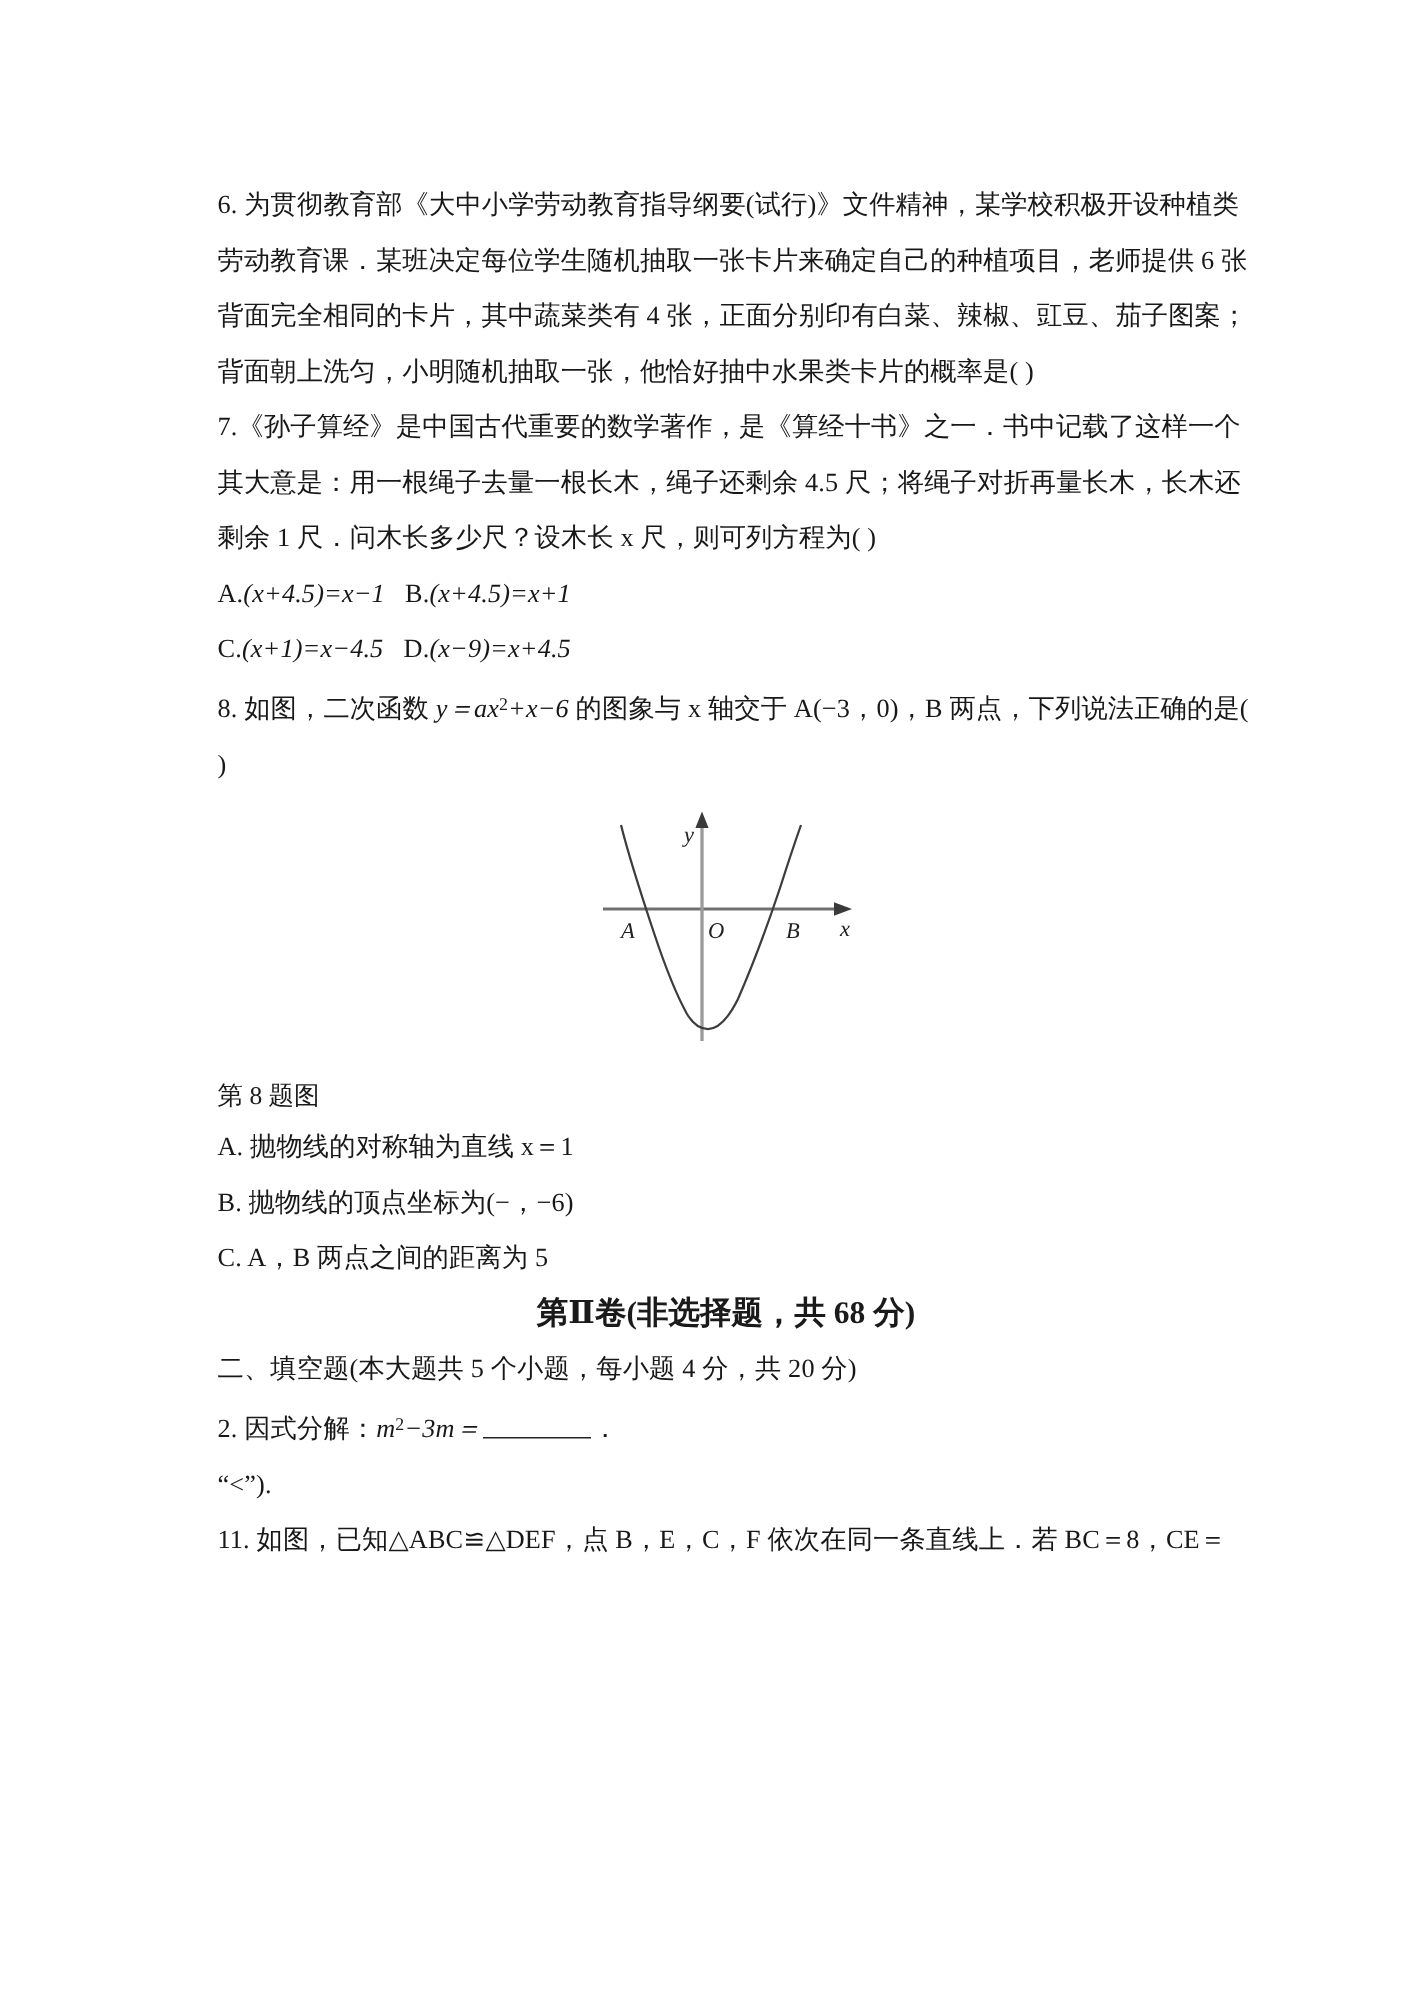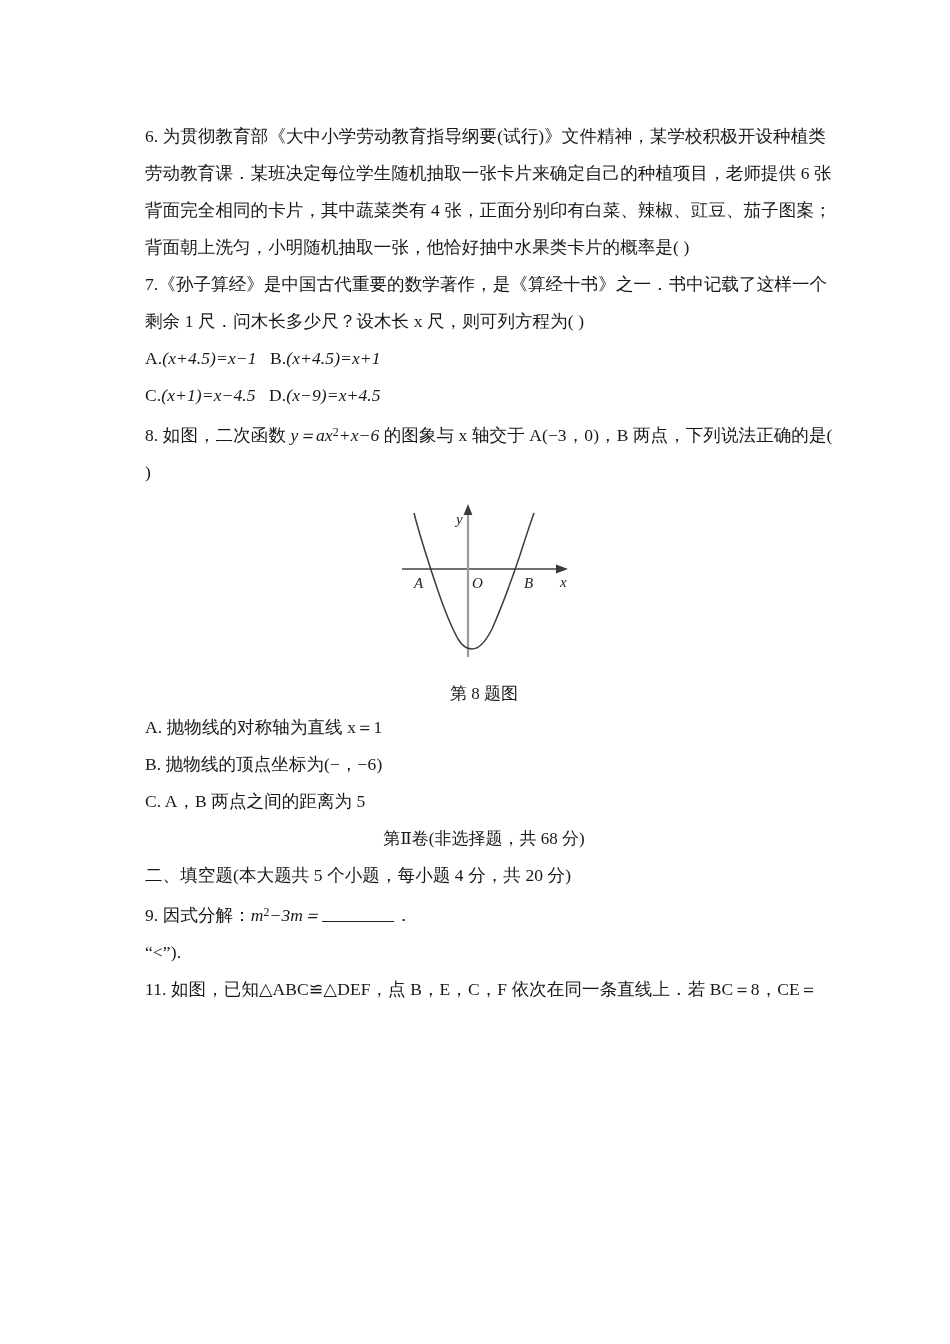--- a/index.html
+++ b/index.html
@@ -36,25 +36,26 @@
     color: #181818;
   }
   .opts-abcd {
     font-size: 17.5px;
     line-height: 37px;
     letter-spacing: 0.1px;
   }
   .opts-abcd span { margin-right: 26px; }
   .centered {
     text-align: center;
-    font-size: 17px;
+    font-size: 21px;
     line-height: 37px;
+    font-weight: bold;
   }
   .fig-caption {
-    text-align: center;
+    text-align: left;
     font-size: 17px;
     line-height: 30px;
     margin-top: 2px;
   }
   i.mv {
     font-style: italic;
     font-family: Liberation Serif, serif;
   }
   sub {
     font-size: 0.68em;
@@ -100,20 +101,21 @@
 
     <div>
       <div class="qline">6. 为贯彻教育部《大中小学劳动教育指导纲要(试行)》文件精神，某学校积极开设种植类</div>
       <div class="qline">劳动教育课．某班决定每位学生随机抽取一张卡片来确定自己的种植项目，老师提供 6 张</div>
       <div class="qline">背面完全相同的卡片，其中蔬菜类有 4 张，正面分别印有白菜、辣椒、豇豆、茄子图案；</div>
       <div class="qline">背面朝上洗匀，小明随机抽取一张，他恰好抽中水果类卡片的概率是(     )</div>
     </div>
 
     <div>
       <div class="qline">7.《孙子算经》是中国古代重要的数学著作，是《算经十书》之一．书中记载了这样一个</div>
+      <div class="qline">其大意是：用一根绳子去量一根长木，绳子还剩余 4.5 尺；将绳子对折再量长木，长木还</div>
       <div class="qline">剩余 1 尺．问木长多少尺？设木长 x 尺，则可列方程为(     )</div>
       <div class="qline">
         <span>A.</span><i class="mv">(x+4.5)=x−1</i>&nbsp;&nbsp;&nbsp;<span>B.</span><i class="mv">(x+4.5)=x+1</i>
       </div>
       <div class="qline">
         <span>C.</span><i class="mv">(x+1)=x−4.5</i>&nbsp;&nbsp;&nbsp;<span>D.</span><i class="mv">(x−9)=x+4.5</i>
       </div>
     </div>
 
     <div>
@@ -142,20 +144,20 @@
       <div class="fig-caption">第 8 题图</div>
       <div class="qline">A. 抛物线的对称轴为直线 x＝1</div>
       <div class="qline">B. 抛物线的顶点坐标为(−，−6)</div>
       <div class="qline">C. A，B 两点之间的距离为 5</div>
     </div>
 
     <div class="centered">第Ⅱ卷(非选择题，共 68 分)</div>
 
     <div class="qline">二、填空题(本大题共 5 个小题，每小题 4 分，共 20 分)</div>
 
-    <div class="qline"><span>9. 因式分解：</span><i class="mv">m</i><sup>2</sup><i class="mv">−3m＝</i><span class="blank-s"></span><span>．</span></div>
+    <div class="qline"><span>2. 因式分解：</span><i class="mv">m</i><sup>2</sup><i class="mv">−3m＝</i><span class="blank-s"></span><span>．</span></div>
 
     <div class="qline">“&lt;”).</div>
 
     <div class="qline">11. 如图，已知△ABC≌△DEF，点 B，E，C，F 依次在同一条直线上．若 BC＝8，CE＝</div>
 
   </div>
 </div>
 
 </body></html>

